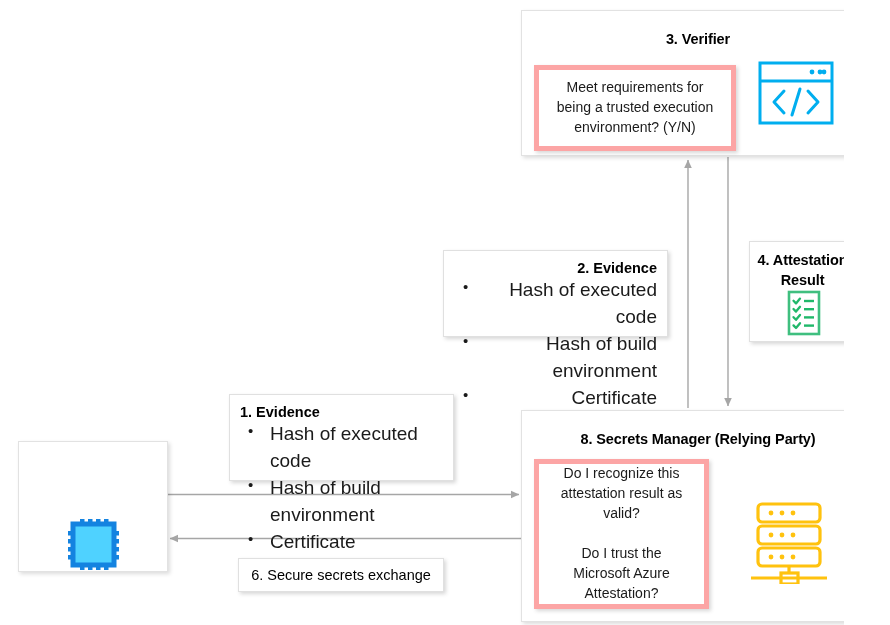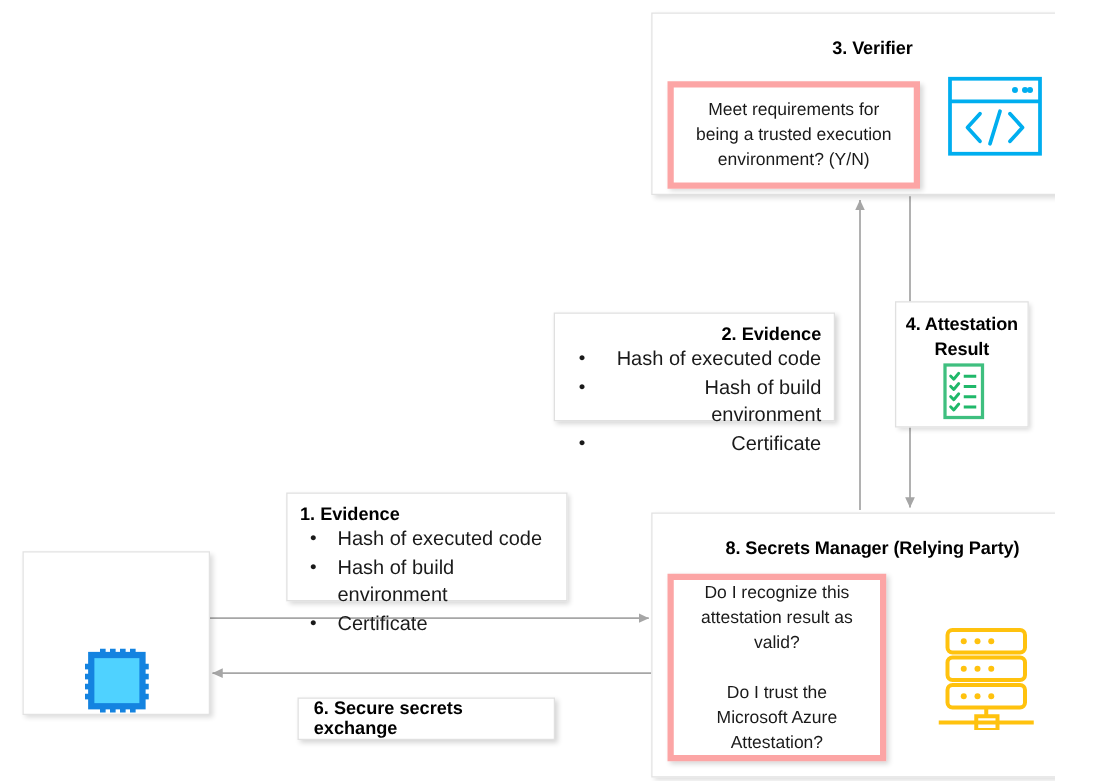--- a/index.html
+++ b/index.html
@@ -73,39 +73,39 @@
     color: #000;
     margin: 0 0 1px 0;
     padding: 0;
   }
   .ev-list {
     list-style: none;
     margin: 0;
     padding: 0;
   }
   .ev-list li {
-    font-size: 16px;
+    font-size: 19px;
     line-height: 1.42;
     color: #1a1a1a;
     padding-left: 30px;
     position: relative;
   }
   .ev-list li::before {
     content: "\2022";
     position: absolute;
     left: 8px;
     top: -1px;
     font-size: 15px;
     color: #1a1a1a;
   }
   .evidence-pad { padding: 9px 10px 9px 11px; }
 
   .plain-label {
     font-size: 14.5px;
-    font-weight: bold;
+    font-weight: normal;
     color: #000;
     display: flex;
     align-items: center;
     justify-content: center;
     height: 100%;
     padding: 0 12px;
   }
 
   
   #arrow-layer {
@@ -176,21 +176,21 @@
 
   <div class="note-box evidence-pad" style="left:443px; top:250px; width:225px; height:87px;text-align:right;">
     <div class="ev-title">2. Evidence</div>
     <ul class="ev-list">
       <li>Hash of executed code</li>
       <li>Hash of build environment</li>
       <li>Certificate</li>
     </ul>
   </div>
 
-  <div class="note-box" style="left:716px; top:241px; width:107px; height:101px;">
+  <div class="note-box" style="left:749px; top:241px; width:107px; height:101px;">
     <div class="box-title multi-line" style="top:9px; line-height:1.35;">4. Attestation
 Result</div>
 
     <div class="icon-wrap" style="left:30px; top:47px; width:48px; height:48px;">
       <svg width="48" height="48" viewBox="0 0 48 48">
         <rect x="9" y="3" width="30" height="42" fill="none" stroke="#3FBF7F" stroke-width="2.6"></rect>
         <g stroke="#20B86A" stroke-width="2.3" fill="none" stroke-linecap="round" stroke-linejoin="round">
           <path d="M13.5,11.8 L16,14.4 L20,9.6"></path>
           <path d="M13.5,20.0 L16,22.6 L20,17.8"></path>
           <path d="M13.5,28.2 L16,30.8 L20,26.0"></path>

